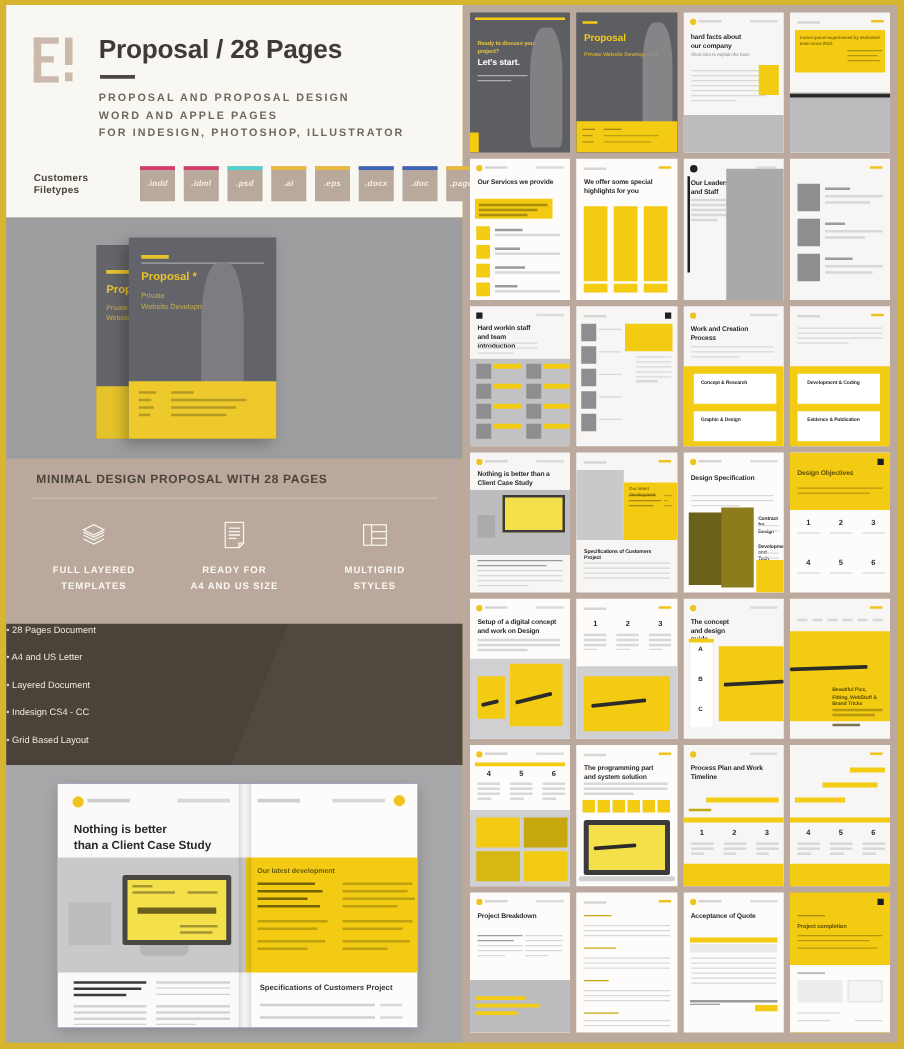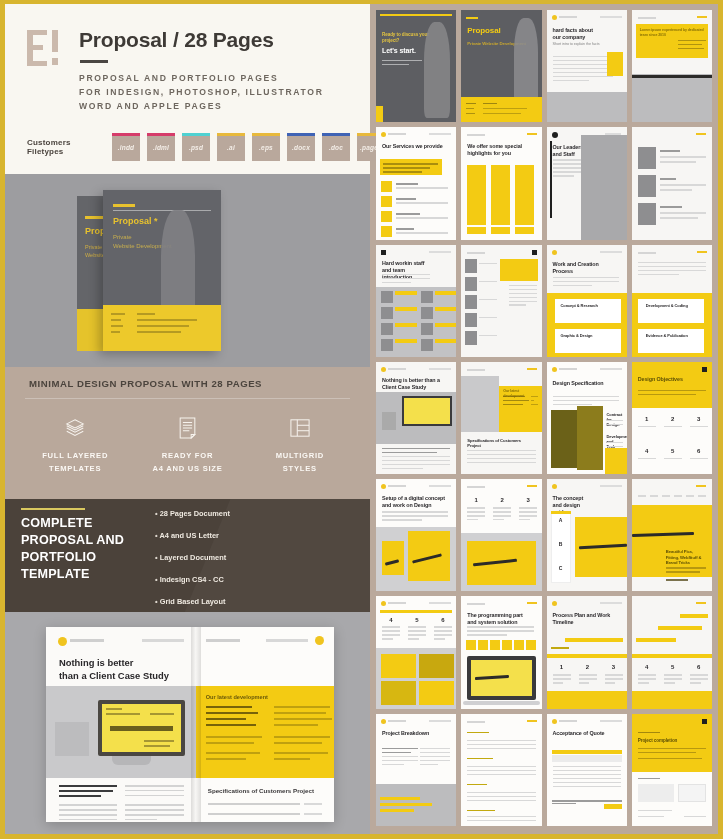--- a/index.html
+++ b/index.html
@@ -202,21 +202,21 @@
     width: 150px; padding: 13px 0 0 16px;
   }
   .db-head {
     font-size: 12.6px; font-weight: bold; color: #ffffff;
     line-height: 1.36; letter-spacing: 0.2px;
   }
   .db-rule {
     width: 64px; height: 2px; background: #d9c85f;
     margin-top: -4px; margin-bottom: 5px;
   }
-  .db-cols { display: flex; flex: 1; padding: 11px 10px 0 0; gap: 4px; font-weight: bold; }
+  .db-cols { display: flex; flex: 1; padding: 1px 10px 0 0; gap: 4px; }
   .db-col { flex: 1; }
   .db-item {
     font-size: 7.4px; color: #efe9e0; line-height: 1;
     margin-bottom: 14.5px; white-space: nowrap;
   }
   .db-item::before { content: "• "; color: #e3dcd2; }
   
   .spread-band {
     flex: 1; background: #a8a8ab; position: relative; overflow: hidden;
   }
@@ -338,23 +338,23 @@
           <i class="lm1"></i>
             <i class="lm2"></i>
             <i class="lm3"></i>
           <i class="lm4"></i>
             <i class="lm5"></i>
             <i class="lm6"></i>
         </div>
         <div class="hdr-titles">
           <div class="title-main">Proposal / 28 Pages</div>
           <div class="title-rule"></div>
-          <div class="subtitle-line">PROPOSAL AND PORTFOLIO PAGES</div>
+          <div class="subtitle-line">PROPOSAL AND PROPOSAL DESIGN</div>
+          <div class="subtitle-line">WORD AND APPLE PAGES</div>
           <div class="subtitle-line">FOR INDESIGN, PHOTOSHOP, ILLUSTRATOR</div>
-          <div class="subtitle-line">WORD AND APPLE PAGES</div>
         </div>
       </div>
 
       <div class="filetypes-row">
         <div class="ft-label">Customers Filetypes</div>
         <div class="ft-badge" style="--c:#d63c6a">
             <span>.indd</span>
           </div>
         <div class="ft-badge" style="--c:#d63c6a">
             <span>.idml</span>
@@ -449,29 +449,20 @@
             </svg>
           </div>
           <div class="feat-label">
             <span>MULTIGRID</span><br><span>STYLES</span>
           </div>
         </div>
       </div>
     </div>
 
     <div class="dark-band">
-      <div class="db-left">
-        <div class="db-rule"></div>
-        <div class="db-head">
-          <span>COMPLETE</span><br>
-          <span>PROPOSAL AND</span><br>
-          <span>PORTFOLIO</span><br>
-          <span>TEMPLATE</span>
-        </div>
-      </div>
       <div class="db-cols">
         <div class="db-col">
           <div class="db-item">28 Pages Document</div>
           <div class="db-item">A4 and US Letter</div>
           <div class="db-item">Layered Document</div>
           <div class="db-item">Indesign CS4 - CC</div>
           <div class="db-item">Grid Based Layout</div>
         </div>
       </div>
     </div>

